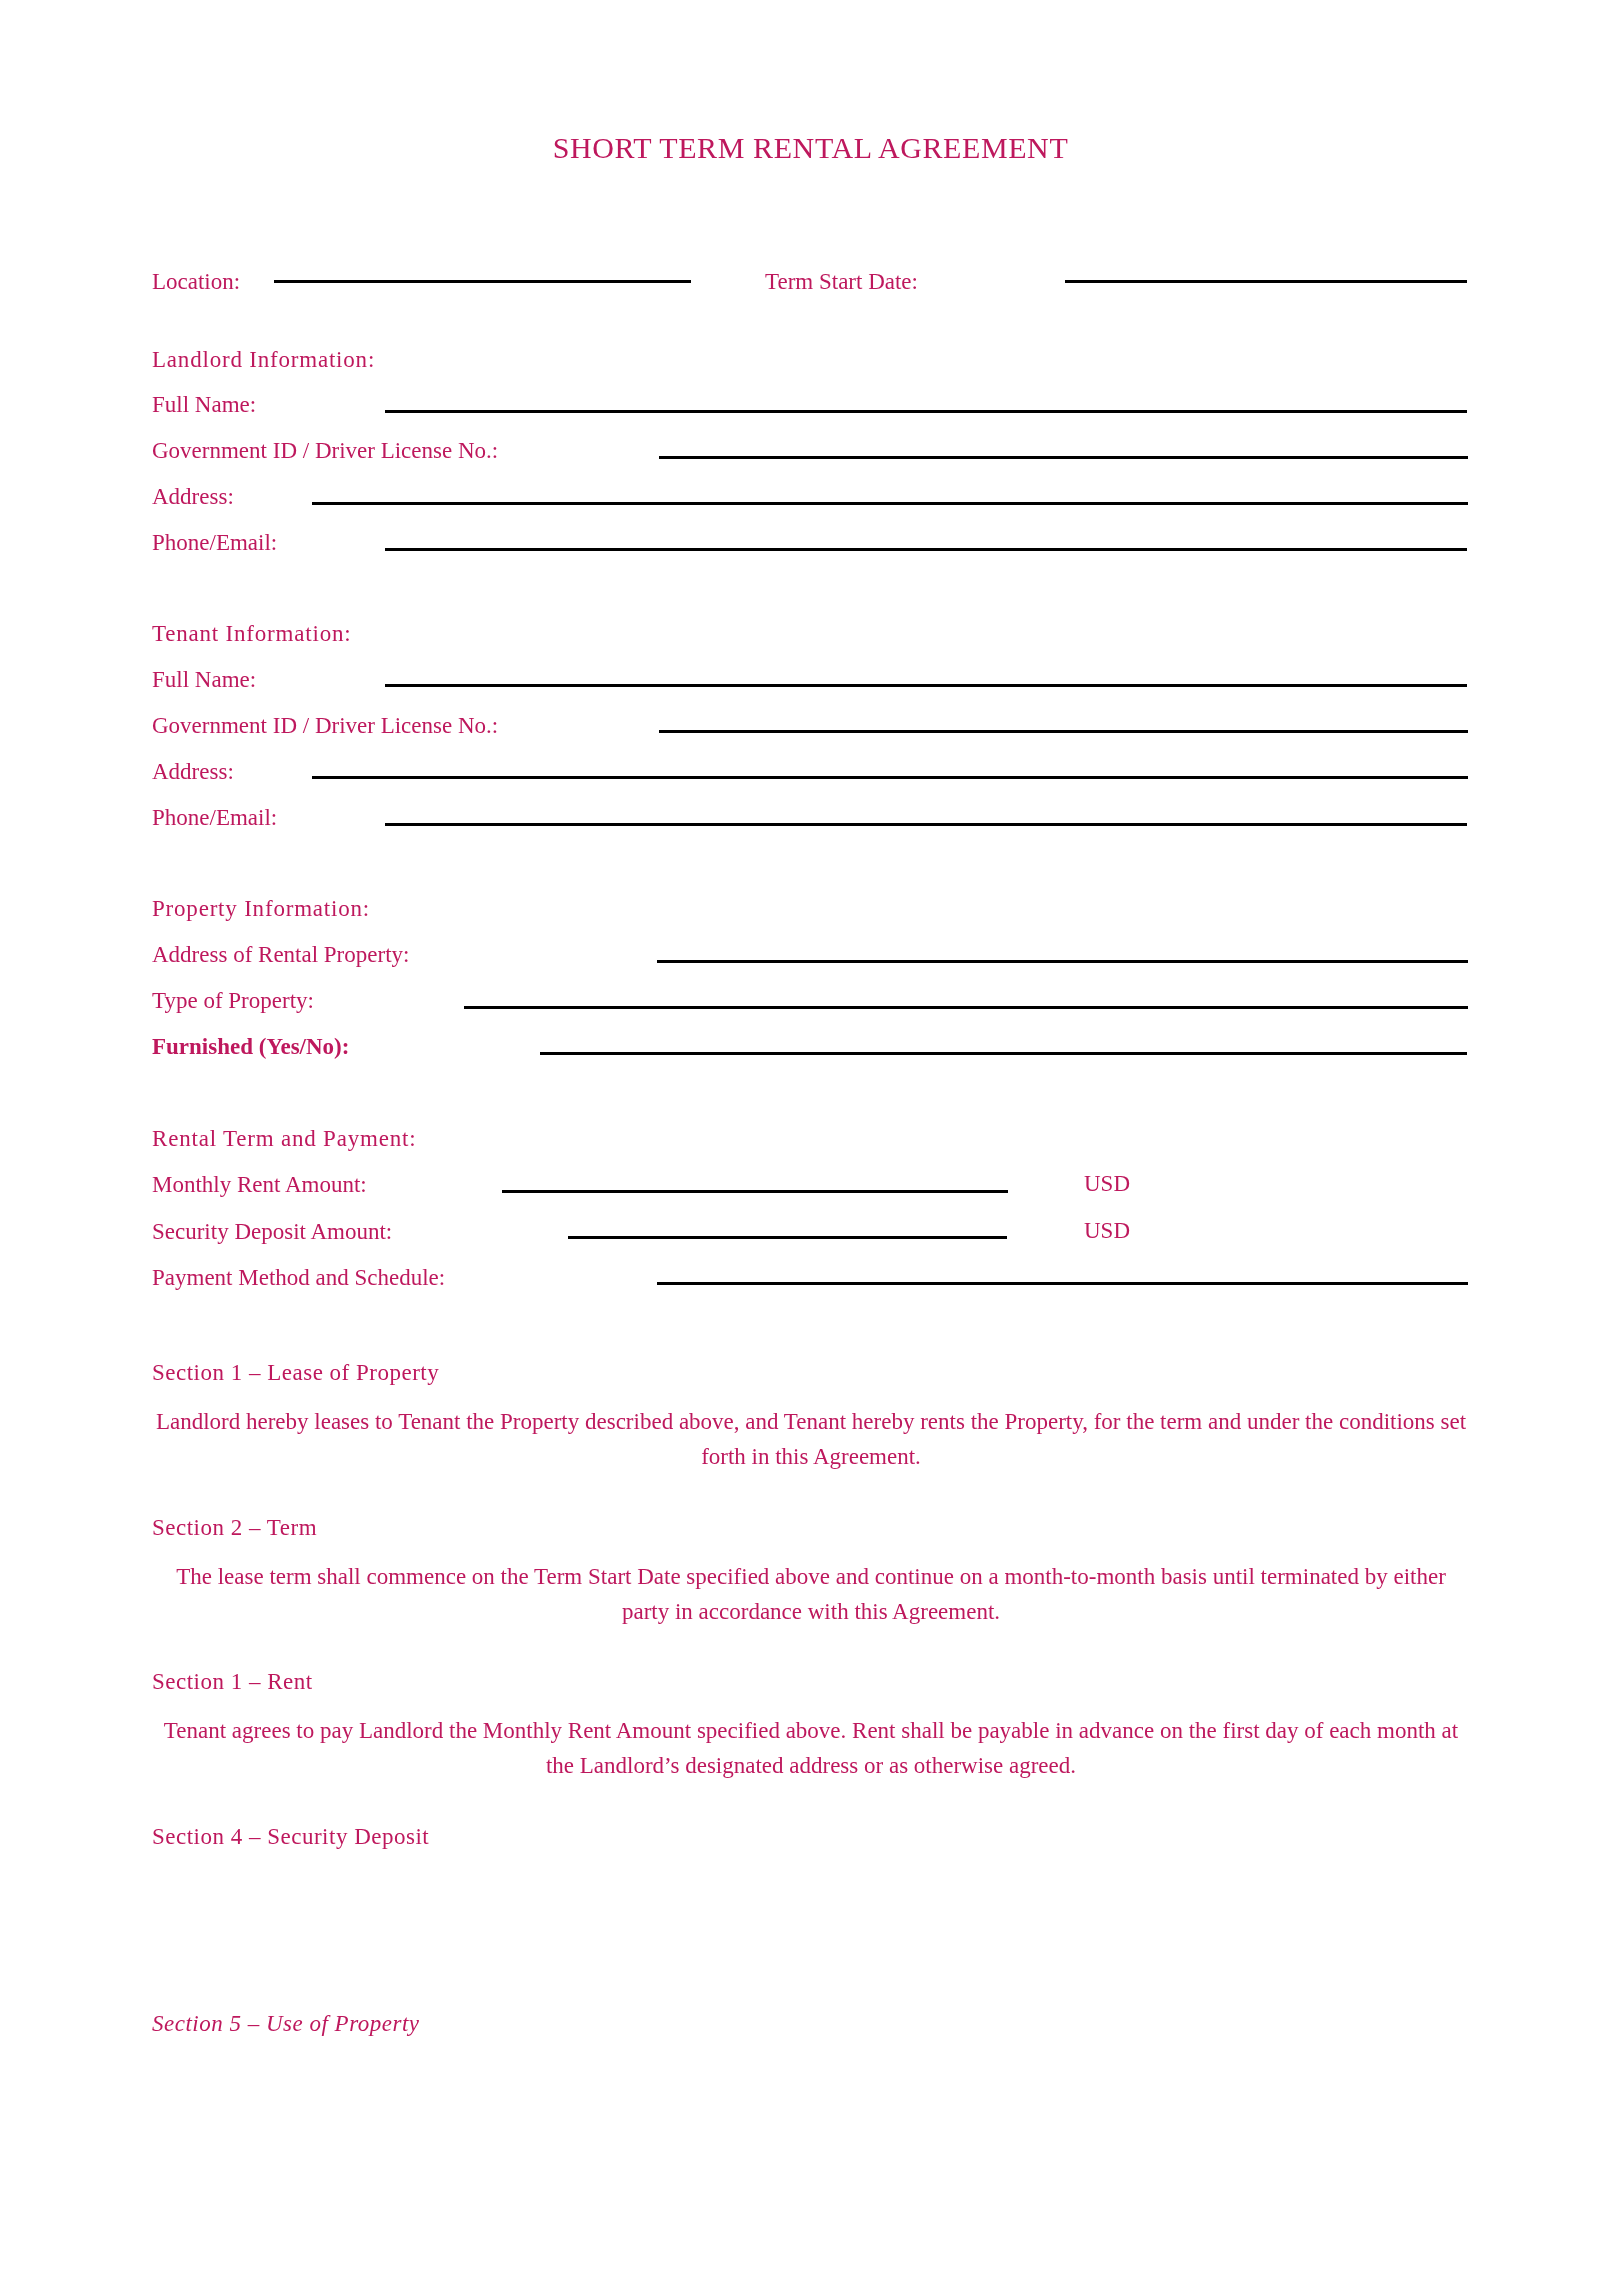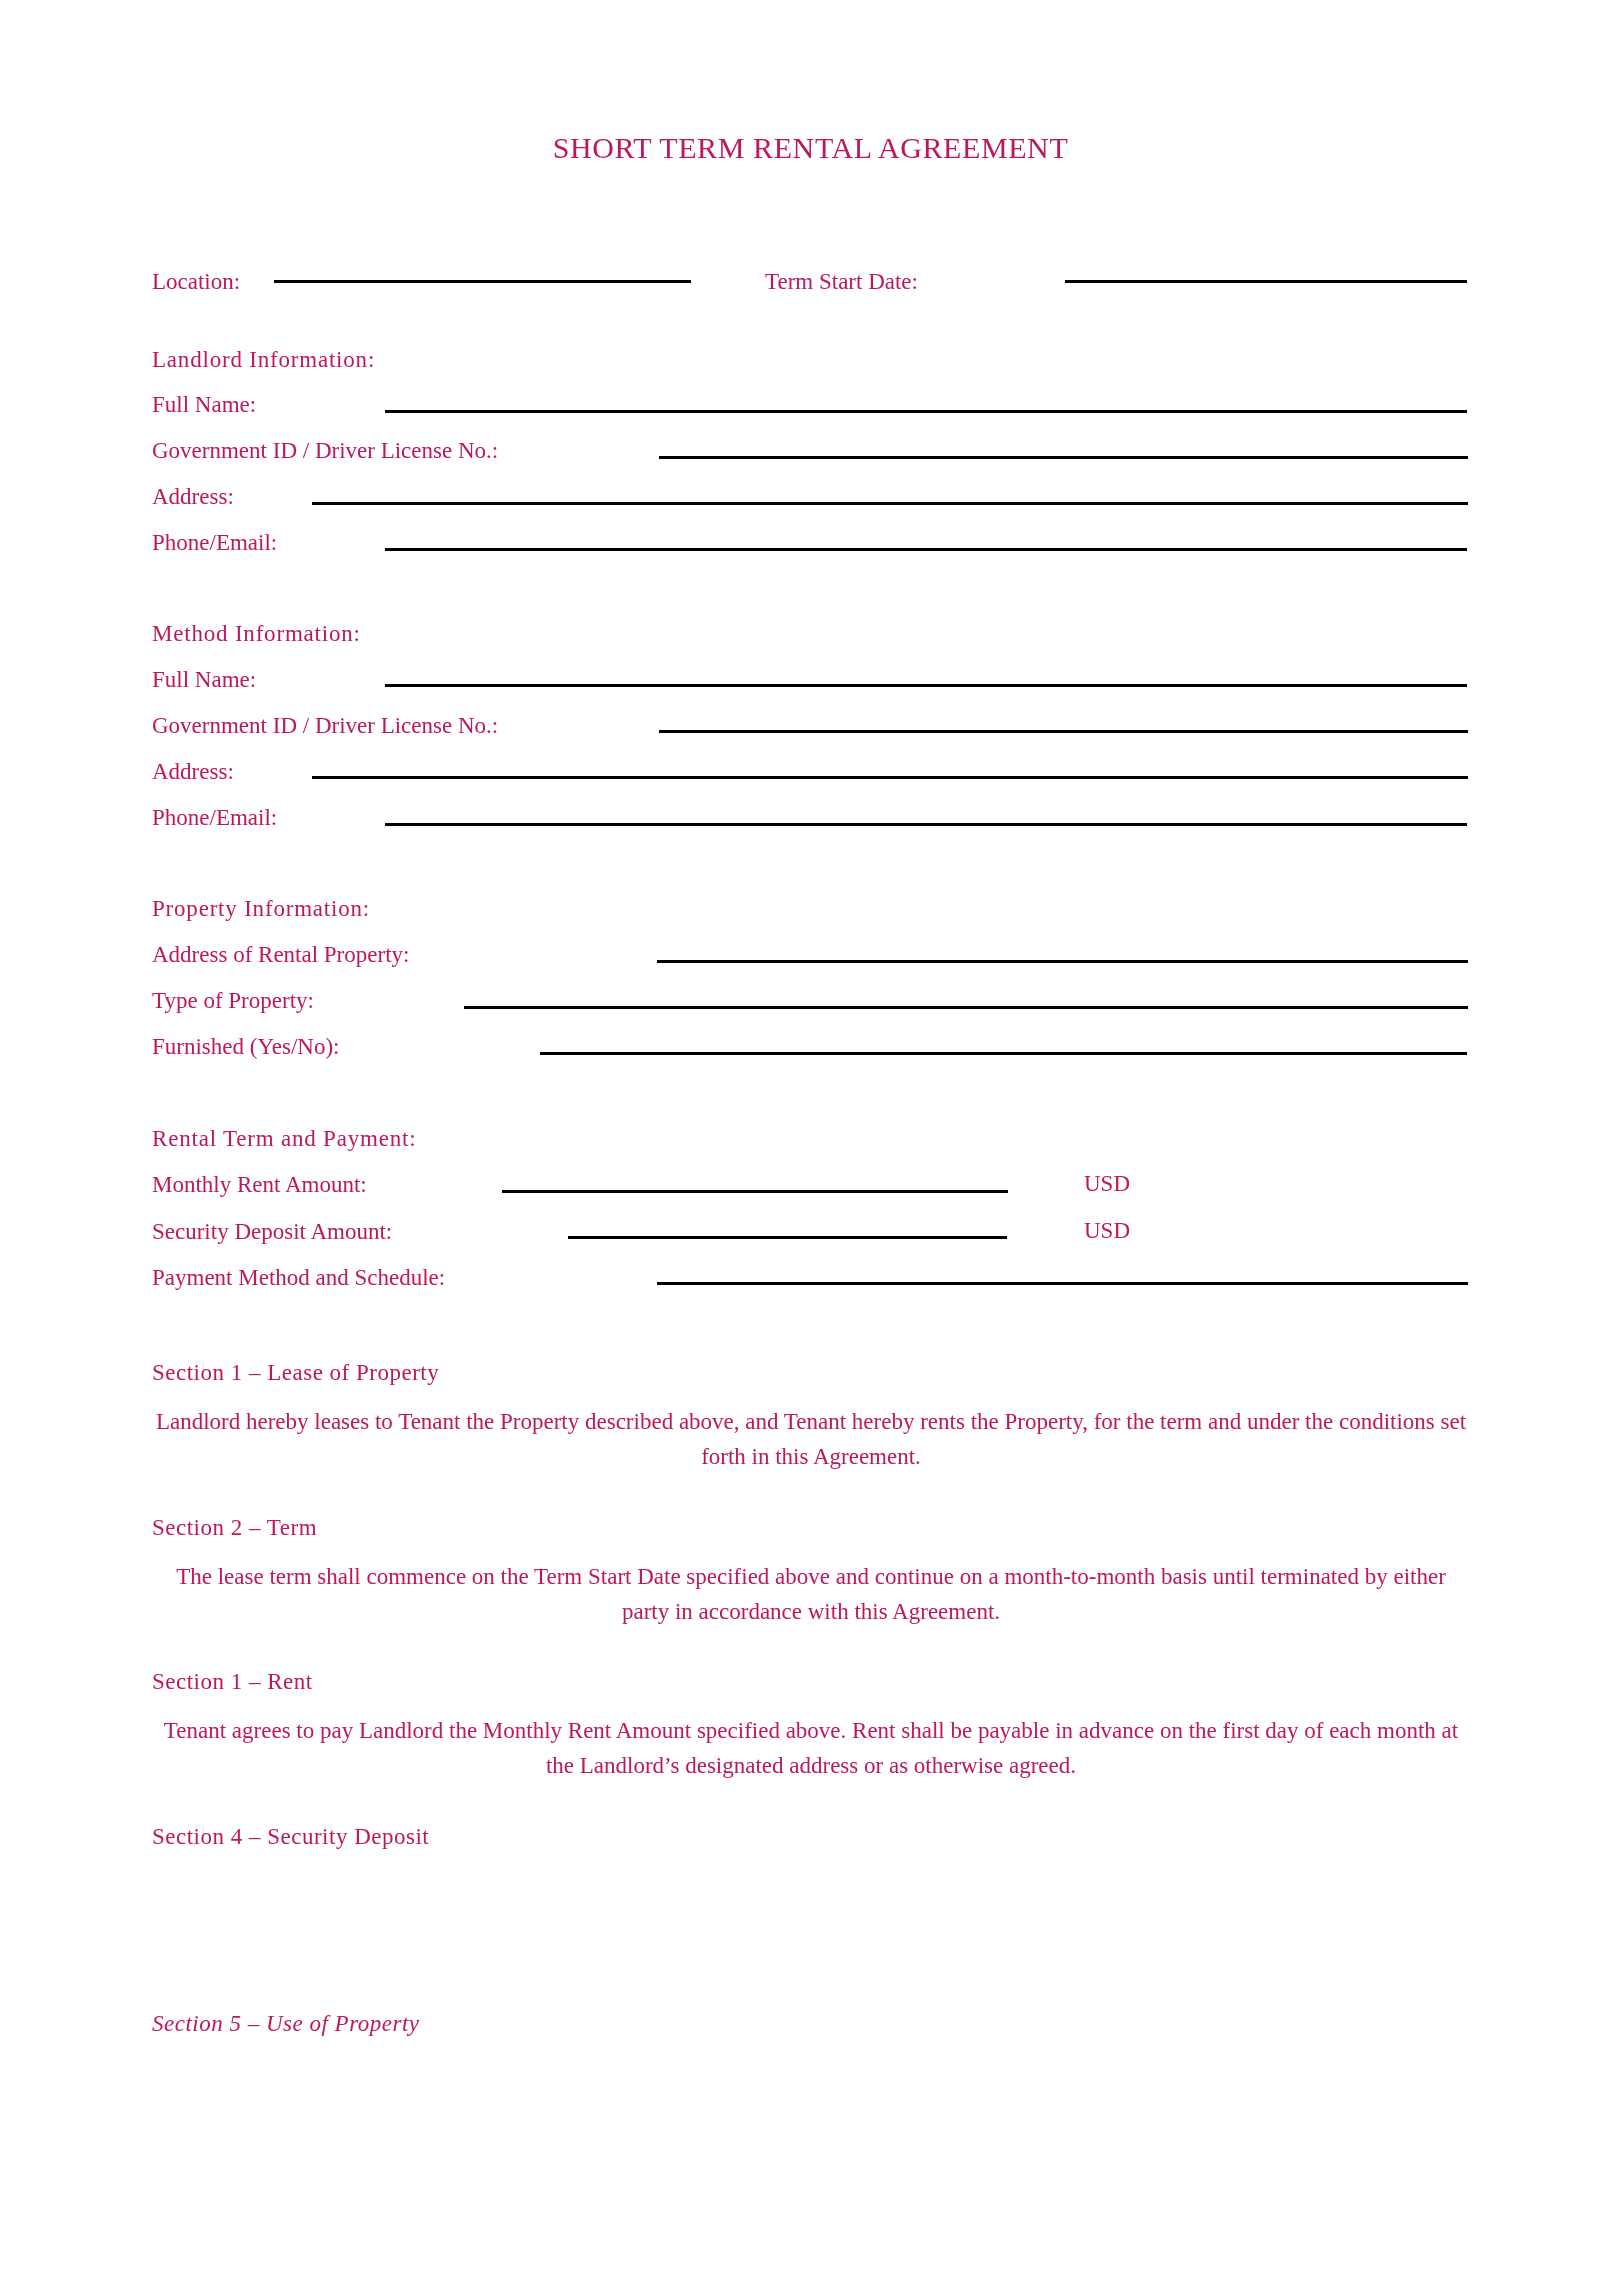--- a/index.html
+++ b/index.html
@@ -97,21 +97,21 @@
 
   <div class="row" style="left:152px; top:429px;">Government ID / Driver License No.:</div>
   <div class="rule" style="left:659px; top:448px; width:809px;"></div>
 
   <div class="row" style="left:152px; top:475px;">Address:</div>
   <div class="rule" style="left:312px; top:494px; width:1156px;"></div>
 
   <div class="row" style="left:152px; top:521px;">Phone/Email:</div>
   <div class="rule" style="left:385px; top:540px; width:1082px;"></div>
 
-  <div class="heading" style="left:152px; top:612px;">Method Information:</div>
+  <div class="heading" style="left:152px; top:612px;">Tenant Information:</div>
 
   <div class="row" style="left:152px; top:658px;">Full Name:</div>
   <div class="rule" style="left:385px; top:676px; width:1082px;"></div>
 
   <div class="row" style="left:152px; top:704px;">Government ID / Driver License No.:</div>
   <div class="rule" style="left:659px; top:722px; width:809px;"></div>
 
   <div class="row" style="left:152px; top:750px;">Address:</div>
   <div class="rule" style="left:312px; top:768px; width:1156px;"></div>
 
@@ -119,21 +119,21 @@
   <div class="rule" style="left:385px; top:815px; width:1082px;"></div>
 
   <div class="heading" style="left:152px; top:887px;">Property Information:</div>
 
   <div class="row" style="left:152px; top:933px;">Address of Rental Property:</div>
   <div class="rule" style="left:657px; top:952px; width:811px;"></div>
 
   <div class="row" style="left:152px; top:979px;">Type of Property:</div>
   <div class="rule" style="left:464px; top:998px; width:1004px;"></div>
 
-  <div class="row" style="left:152px; top:1025px;">Furnished (Yes/No):</div>
+  <div class="row" style="left:152px; top:1025px;font-weight:bold;">Furnished (Yes/No):</div>
   <div class="rule" style="left:540px; top:1044px; width:927px;"></div>
 
   <div class="heading" style="left:152px; top:1117px;">Rental Term and Payment:</div>
 
   <div class="row" style="left:152px; top:1163px;">Monthly Rent Amount:</div>
   <div class="rule" style="left:502px; top:1182px; width:506px;"></div>
   <div class="usd" style="left:1084px; top:1163px;">USD</div>
 
   <div class="row" style="left:152px; top:1210px;">Security Deposit Amount:</div>
   <div class="rule" style="left:568px; top:1228px; width:439px;"></div>

